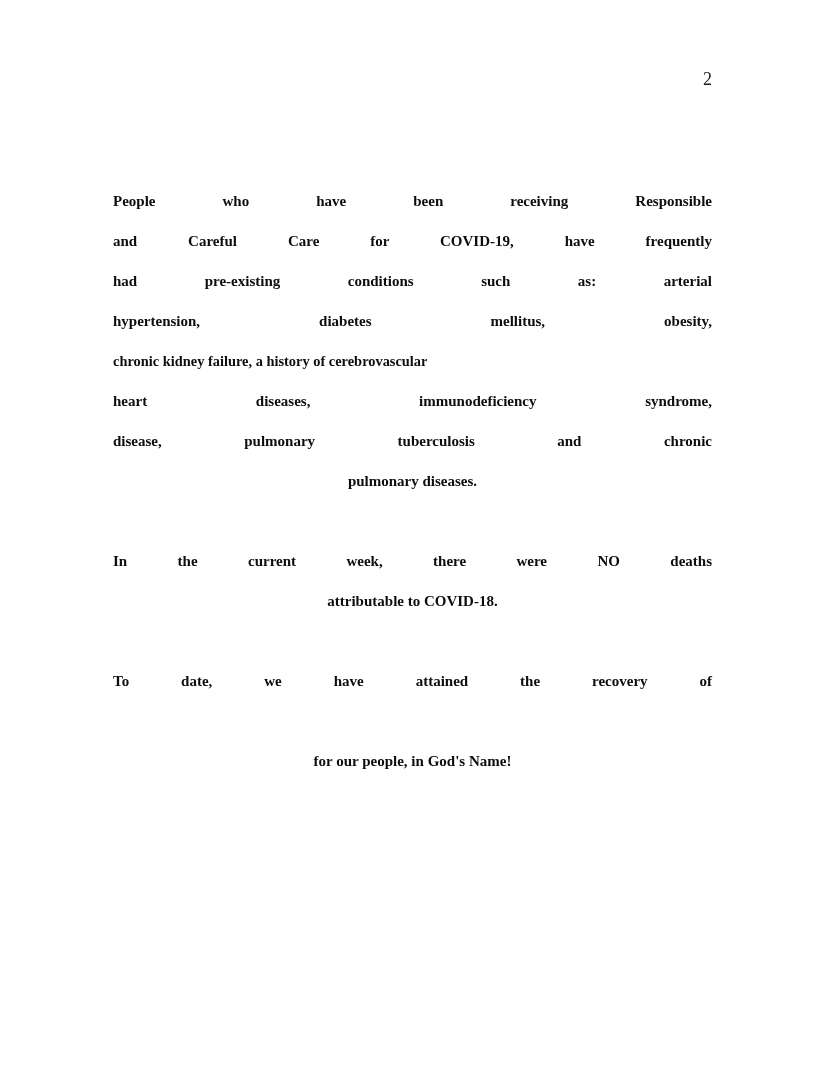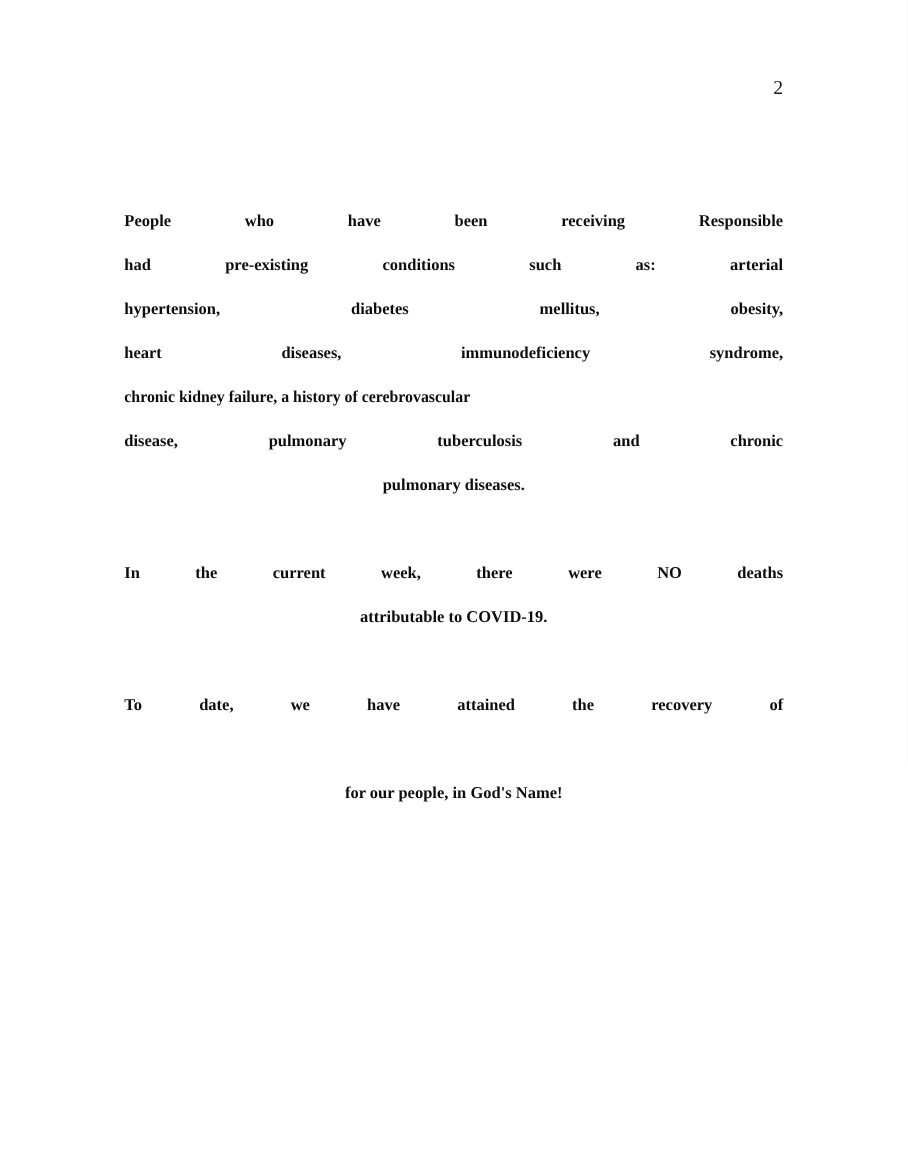--- a/index.html
+++ b/index.html
@@ -54,30 +54,31 @@
   }
 </style>
 </head>
 <body>
 
 <div class="page">
   <div class="page-number">2</div>
   <div class="doc-body">
       <div class="paragraph">
         <div class="line justify">People who have been receiving Responsible</div>
+        <div class="line justify">and Careful Care for COVID-19, have frequently</div>
         <div class="line justify">had pre-existing conditions such as: arterial</div>
         <div class="line justify">hypertension, diabetes mellitus, obesity,</div>
+        <div class="line condensed"><span class="fit" style="transform: scaleX(0.959768);">chronic kidney failure, a history of cerebrovascular</span></div>
         <div class="line justify">heart diseases, immunodeficiency syndrome,</div>
-        <div class="line condensed"><span class="fit" style="transform: scaleX(0.959768);">chronic kidney failure, a history of cerebrovascular</span></div>
         <div class="line justify">disease, pulmonary tuberculosis and chronic</div>
         <div class="line left">pulmonary diseases.</div>
       </div>
       <div class="paragraph">
         <div class="line justify">In the current week, there were NO deaths</div>
-        <div class="line left">attributable to COVID-19.</div>
+        <div class="line left">attributable to COVID-18.</div>
       </div>
       <div class="paragraph">
         <div class="line justify">To date, we have attained the recovery of</div>
       </div>
       <div class="paragraph">
         <div class="line left">for our people, in God's Name!</div>
       </div>
     </div>
 </div>
 

